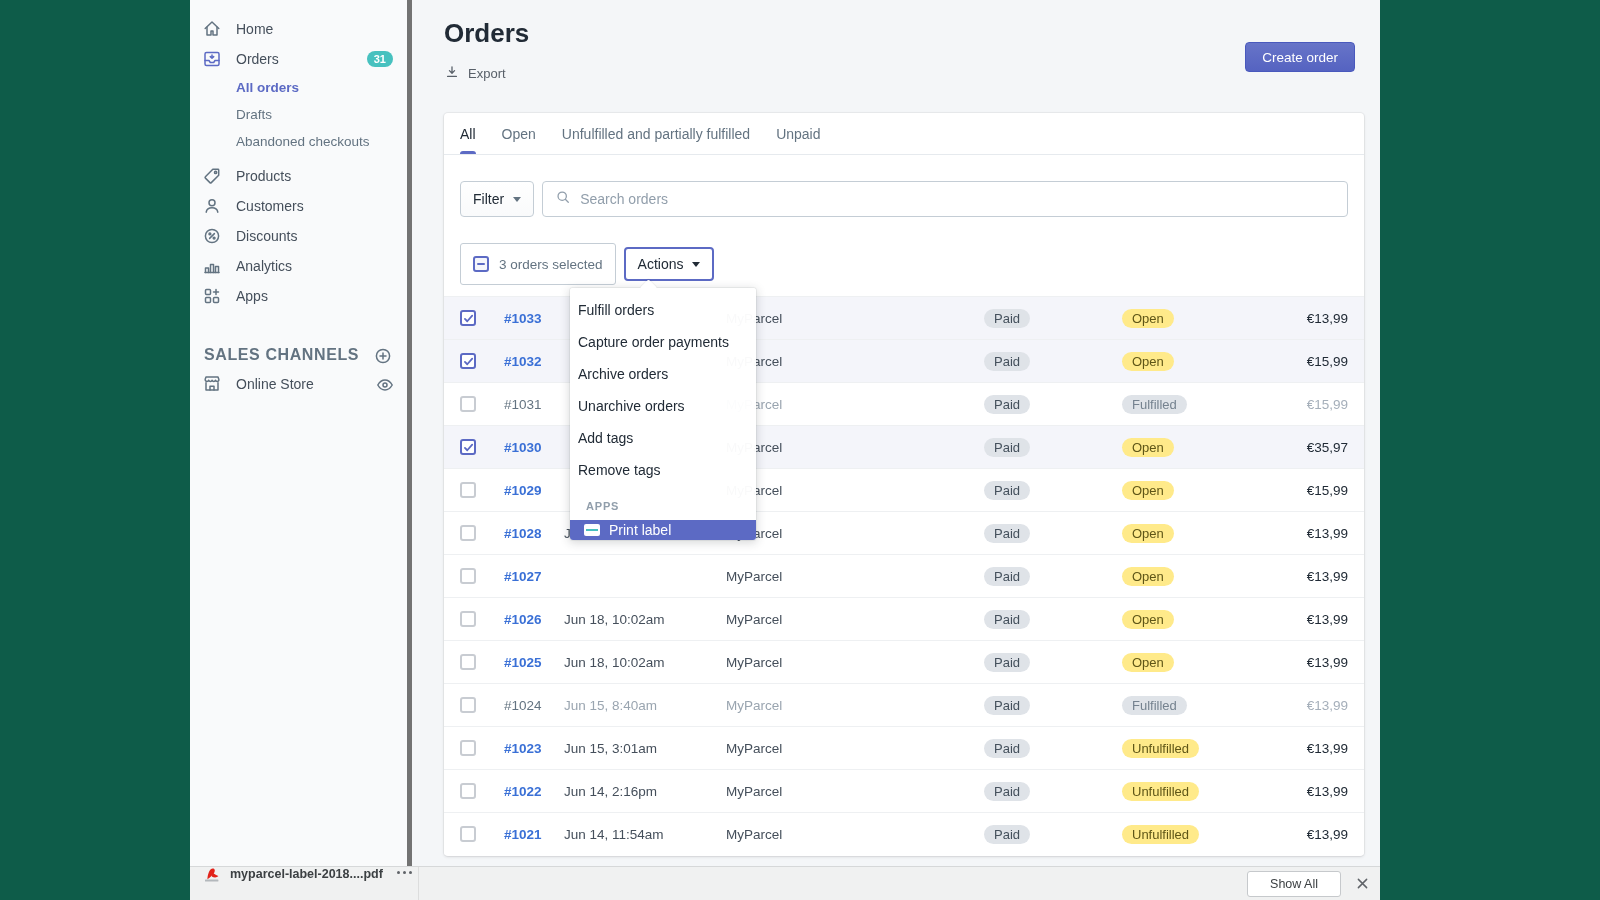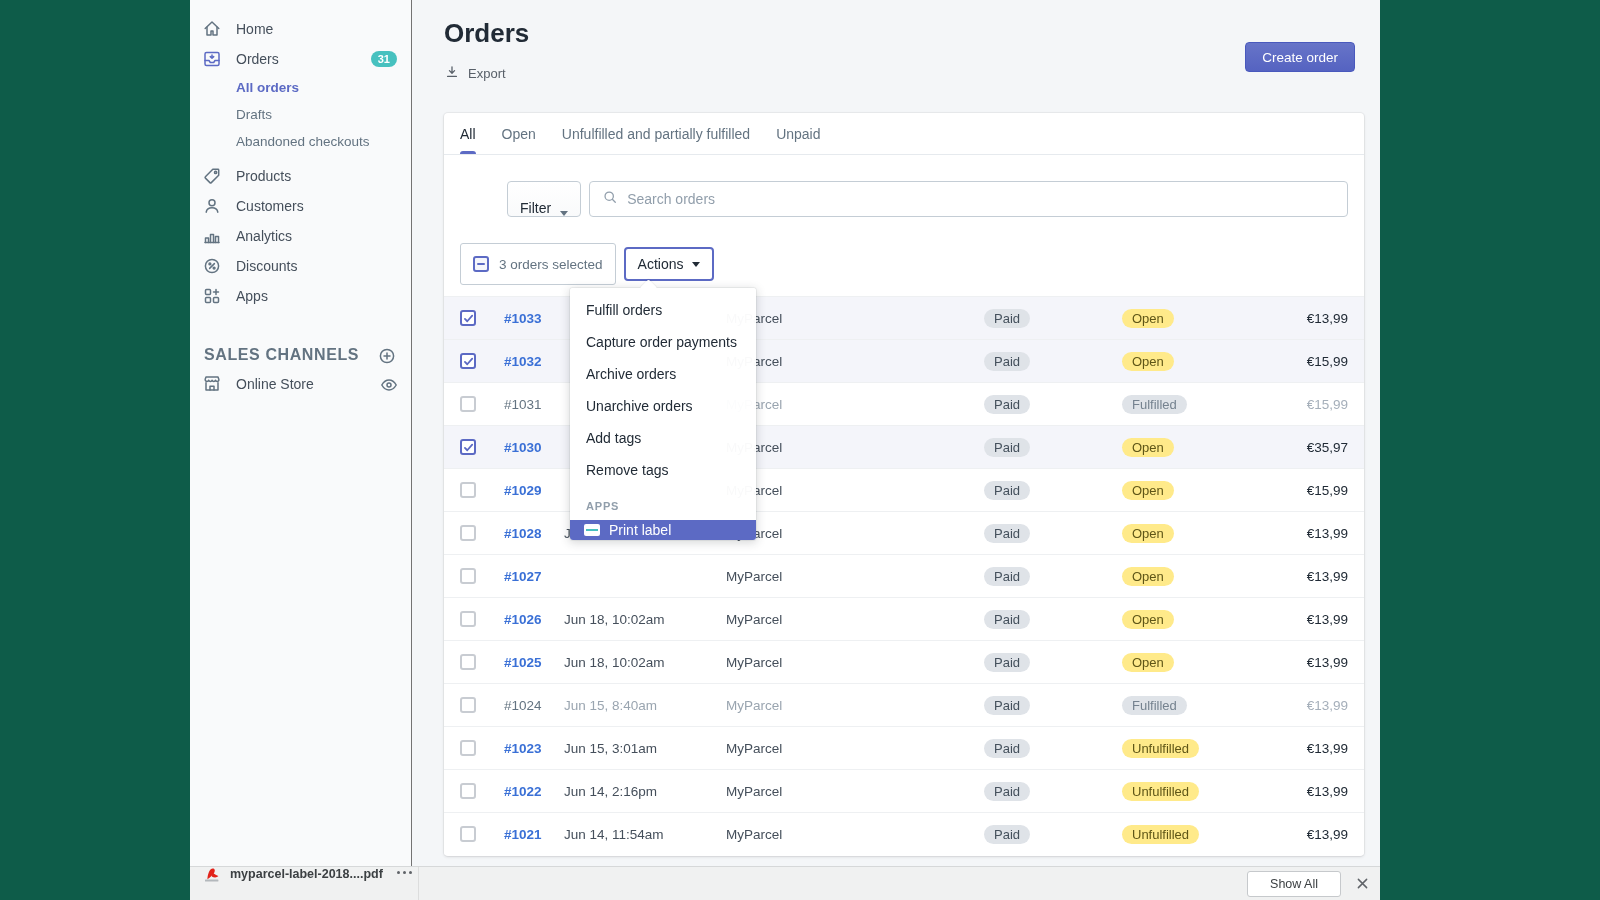--- a/index.html
+++ b/index.html
@@ -3,21 +3,21 @@
 <meta charset="utf-8">
 <style>
   * { box-sizing: border-box; margin: 0; padding: 0; }
   body { background: #0e5c49; font-family: "Liberation Sans", "DejaVu Sans", sans-serif; }
   .canvas { position: relative; width: 1600px; height: 900px; background: var(--green-bg, #0e5c49); overflow: hidden; }
 
   .app { position: absolute; left: 190px; top: 0; width: 1190px; height: 900px; display: flex; flex-direction: column; background: #f4f6f8; }
   .app-main { flex: 1; min-height: 0; display: flex; }
 
   
-  .sidebar { flex: none; width: 222px; background: #f9fafb; border-right: 1px solid #737373; padding-top: 14px; }
+  .sidebar { flex: none; width: 222px; background: #f9fafb; border-right: 5px solid #737373; padding-top: 14px; }
   .side-item { display: flex; align-items: center; height: 30px; padding: 0 14px 0 12px; gap: 14px; cursor: pointer; }
   .side-item .side-label { font-size: 14px; color: #454f5b; }
   .side-icon { width: 20px; height: 20px; flex: none; display: flex; align-items: center; justify-content: center; }
   .side-badge { margin-left: auto; background: var(--teal-badge, #47c1bf); color: #fff; font-size: 11px; font-weight: 700; padding: 2px 7px; border-radius: 10px; }
   .side-sub { padding: 6px 12px 6px 46px; font-size: 13.5px; color: #637381; cursor: pointer; }
   .side-sub.active { color: var(--accent, #5c6ac4); font-weight: 700; }
   .side-gap { height: 6px; }
   .side-section { margin-top: 30px; display: flex; align-items: center; padding: 0 16px 0 14px; height: 28px; }
   .side-section-label { font-size: 16px; font-weight: 700; letter-spacing: 0.6px; color: #637381; }
   .side-section-icon { margin-left: auto; width: 18px; height: 18px; cursor: pointer; }
@@ -29,21 +29,21 @@
   .export { position: absolute; left: 32px; top: 64px; display: flex; align-items: center; gap: 8px; font-size: 13px; color: #586069; cursor: pointer; }
   .create-order { position: absolute; right: 25px; top: 42px; height: 30px; padding: 0 16px; background: linear-gradient(180deg, #6774c8, #5563c1); border: 1px solid #4959bd; border-radius: 4px; color: #fff; font-size: 13.5px; cursor: pointer; }
 
   .card { position: absolute; left: 32px; right: 16px; top: 113px; bottom: 10px; background: #fff; border-radius: 4px; box-shadow: 0 0 0 1px rgba(63,63,68,.05), 0 1px 3px rgba(63,63,68,.15); overflow: hidden; }
   .tabs { display: flex; align-items: stretch; height: 42px; padding: 0 16px; gap: 26px; border-bottom: 1px solid #e6eaee; }
   .tab { display: flex; align-items: center; position: relative; font-size: 14px; color: #637381; cursor: pointer; white-space: nowrap; }
   .tab.active { color: #212b36; }
   .tab.active::after { content: ""; position: absolute; left: 0; right: 0; bottom: 0; height: 3px; background: var(--accent, #5c6ac4); border-radius: 3px 3px 0 0; }
 
   .controls { display: flex; gap: 8px; padding: 26px 16px; }
-  .filter-btn { height: 36px; padding: 0 12px; display: flex; align-items: flex-end; gap: 9px; background: linear-gradient(180deg, #fff, #f9fafb); border: 1px solid #c4cdd5; border-radius: 4px; font-size: 14px; color: #212b36; cursor: pointer; margin-left: 47px; }
+  .filter-btn { height: 36px; padding: 0 12px; display: flex; align-items: center; gap: 9px; background: linear-gradient(180deg, #fff, #f9fafb); border: 1px solid #c4cdd5; border-radius: 4px; font-size: 14px; color: #212b36; cursor: pointer; }
   .caret { width: 0; height: 0; border-left: 4px solid transparent; border-right: 4px solid transparent; border-top: 5px solid #637381; }
   .caret.dark { border-top-color: #212b36; }
   .search { flex: 1; height: 36px; display: flex; align-items: center; gap: 9px; padding: 0 12px; background: #fff; border: 1px solid #c4cdd5; border-radius: 4px; }
   .search input { flex: 1; border: none; outline: none; font-size: 14px; color: #212b36; font-family: inherit; background: transparent; }
   .search input::placeholder { color: #919eab; }
 
   .selection-row { display: flex; align-items: center; gap: 8px; padding: 0 16px; margin-bottom: 11px; }
   .sel-group { height: 42px; display: flex; align-items: center; gap: 10px; padding: 0 12px; background: #fff; border: 1px solid #c4cdd5; border-radius: 3px; font-size: 13.5px; color: #637381; cursor: pointer; }
   .actions-btn { height: 34px; display: flex; align-items: center; gap: 9px; padding: 0 12px; background: #fff; border: 2px solid var(--accent, #5c6ac4); border-radius: 4px; font-size: 14px; color: #212b36; cursor: pointer; }
 
@@ -67,21 +67,21 @@
   .row.muted .col-total { color: #a5afba; }
   .badge { display: inline-block; padding: 2px 10px; border-radius: 11px; font-size: 13px; white-space: nowrap; }
   .badge.gray { background: var(--badge-gray, #dfe3e8); color: #44505c; }
   .badge.yellow { background: var(--badge-yellow, #ffea8a); color: #5f5617; }
   .badge.graymuted { background: var(--badge-gray, #dfe3e8); color: #75828f; }
 
   
   .menu { position: absolute; left: 158px; top: 288px; width: 186px; background: rgba(255,255,255,.97); border-radius: 3px; box-shadow: 0 0 0 1px rgba(39,44,48,.06), 0 2px 10px 1px rgba(39,44,48,.18); padding-top: 6px; z-index: 5; }
   .menu-caret { position: absolute; top: -6px; left: 72px; width: 13px; height: 13px; background: #fff; transform: rotate(45deg); border-radius: 2px; box-shadow: -1px -1px 1px rgba(0,0,0,.05); }
   .menu ul { list-style: none; }
-  .menu li { height: 32px; display: flex; align-items: center; padding: 0 16px; font-size: 14px; color: #212b36; white-space: nowrap; cursor: pointer; }
+  .menu li { height: 32px; display: flex; align-items: center; padding: 0 8px; font-size: 14px; color: #212b36; white-space: nowrap; cursor: pointer; }
   .menu-section { padding: 14px 16px 6px; font-size: 11px; font-weight: 700; letter-spacing: .8px; color: #919eab; }
   .menu-item-hl { height: 20px; display: flex; align-items: center; gap: 9px; margin-top: 2px; padding: 0 14px; background: var(--accent, #5c6ac4); color: #fff; font-size: 14px; border-radius: 0 0 3px 3px; white-space: nowrap; cursor: pointer; }
   .print-icon { width: 16px; height: 12px; flex: none; background: #fff; border-radius: 2px; position: relative; }
   .print-icon::after { content: ""; position: absolute; left: 2px; right: 2px; top: 5px; height: 2px; background: var(--teal-badge, #47c1bf); }
 
   
   .download-bar { flex: none; height: 34px; background: #f0f1f1; border-top: 1px solid #d6d8d9; display: flex; align-items: center; padding: 0 10px 0 14px; }
   .dl-item { display: flex; align-items: flex-start; gap: 10px; height: 100%; padding-right: 2px; border-right: 1px solid #dcdddd; cursor: pointer; }
   .dl-name { font-size: 12.5px; font-weight: 600; color: #3c4043; }
   .dots { display: flex; gap: 3px; padding: 4px; cursor: pointer; }
@@ -139,37 +139,37 @@
                 <circle cx="10" cy="6.8" r="3"></circle>
                 <path d="M4.2 16.2c.5-3 2.9-4.4 5.8-4.4s5.3 1.4 5.8 4.4"></path>
               </svg>
             </span>
     <span class="side-label">Customers</span>
 
   </div>
           <div class="side-item">
     <span class="side-icon">
               <svg width="20" height="20" viewBox="0 0 20 20" fill="none" stroke-width="1.5" stroke-linecap="round" stroke-linejoin="round" stroke="#637381">
-                <path d="M3.5 16.5v-4.5h3v4.5M8.5 16.5v-8h3v8M13.5 16.5v-6h3v6"></path>
-                <path d="M3 16.5h14"></path>
-              </svg>
-            </span>
-    <span class="side-label">Analytics</span>
-
-  </div>
-          <div class="side-item">
-    <span class="side-icon">
-              <svg width="20" height="20" viewBox="0 0 20 20" fill="none" stroke-width="1.5" stroke-linecap="round" stroke-linejoin="round" stroke="#637381">
                 <circle cx="10" cy="10" r="6.6"></circle>
                 <path d="M7.6 12.4l4.8-4.8"></path>
                 <circle cx="7.9" cy="7.9" r=".9"></circle>
                 <circle cx="12.1" cy="12.1" r=".9"></circle>
               </svg>
             </span>
     <span class="side-label">Discounts</span>
+
+  </div>
+          <div class="side-item">
+    <span class="side-icon">
+              <svg width="20" height="20" viewBox="0 0 20 20" fill="none" stroke-width="1.5" stroke-linecap="round" stroke-linejoin="round" stroke="#637381">
+                <path d="M3.5 16.5v-4.5h3v4.5M8.5 16.5v-8h3v8M13.5 16.5v-6h3v6"></path>
+                <path d="M3 16.5h14"></path>
+              </svg>
+            </span>
+    <span class="side-label">Analytics</span>
 
   </div>
           <div class="side-item">
     <span class="side-icon">
               <svg width="20" height="20" viewBox="0 0 20 20" fill="none" stroke-width="1.5" stroke-linecap="round" stroke-linejoin="round" stroke="#637381">
                 <rect x="3.5" y="3.5" width="5" height="5" rx="1"></rect>
                 <rect x="3.5" y="11.5" width="5" height="5" rx="1"></rect>
                 <rect x="11.5" y="11.5" width="5" height="5" rx="1"></rect>
                 <path d="M14 3.5v5M11.5 6h5"></path>
               </svg>

